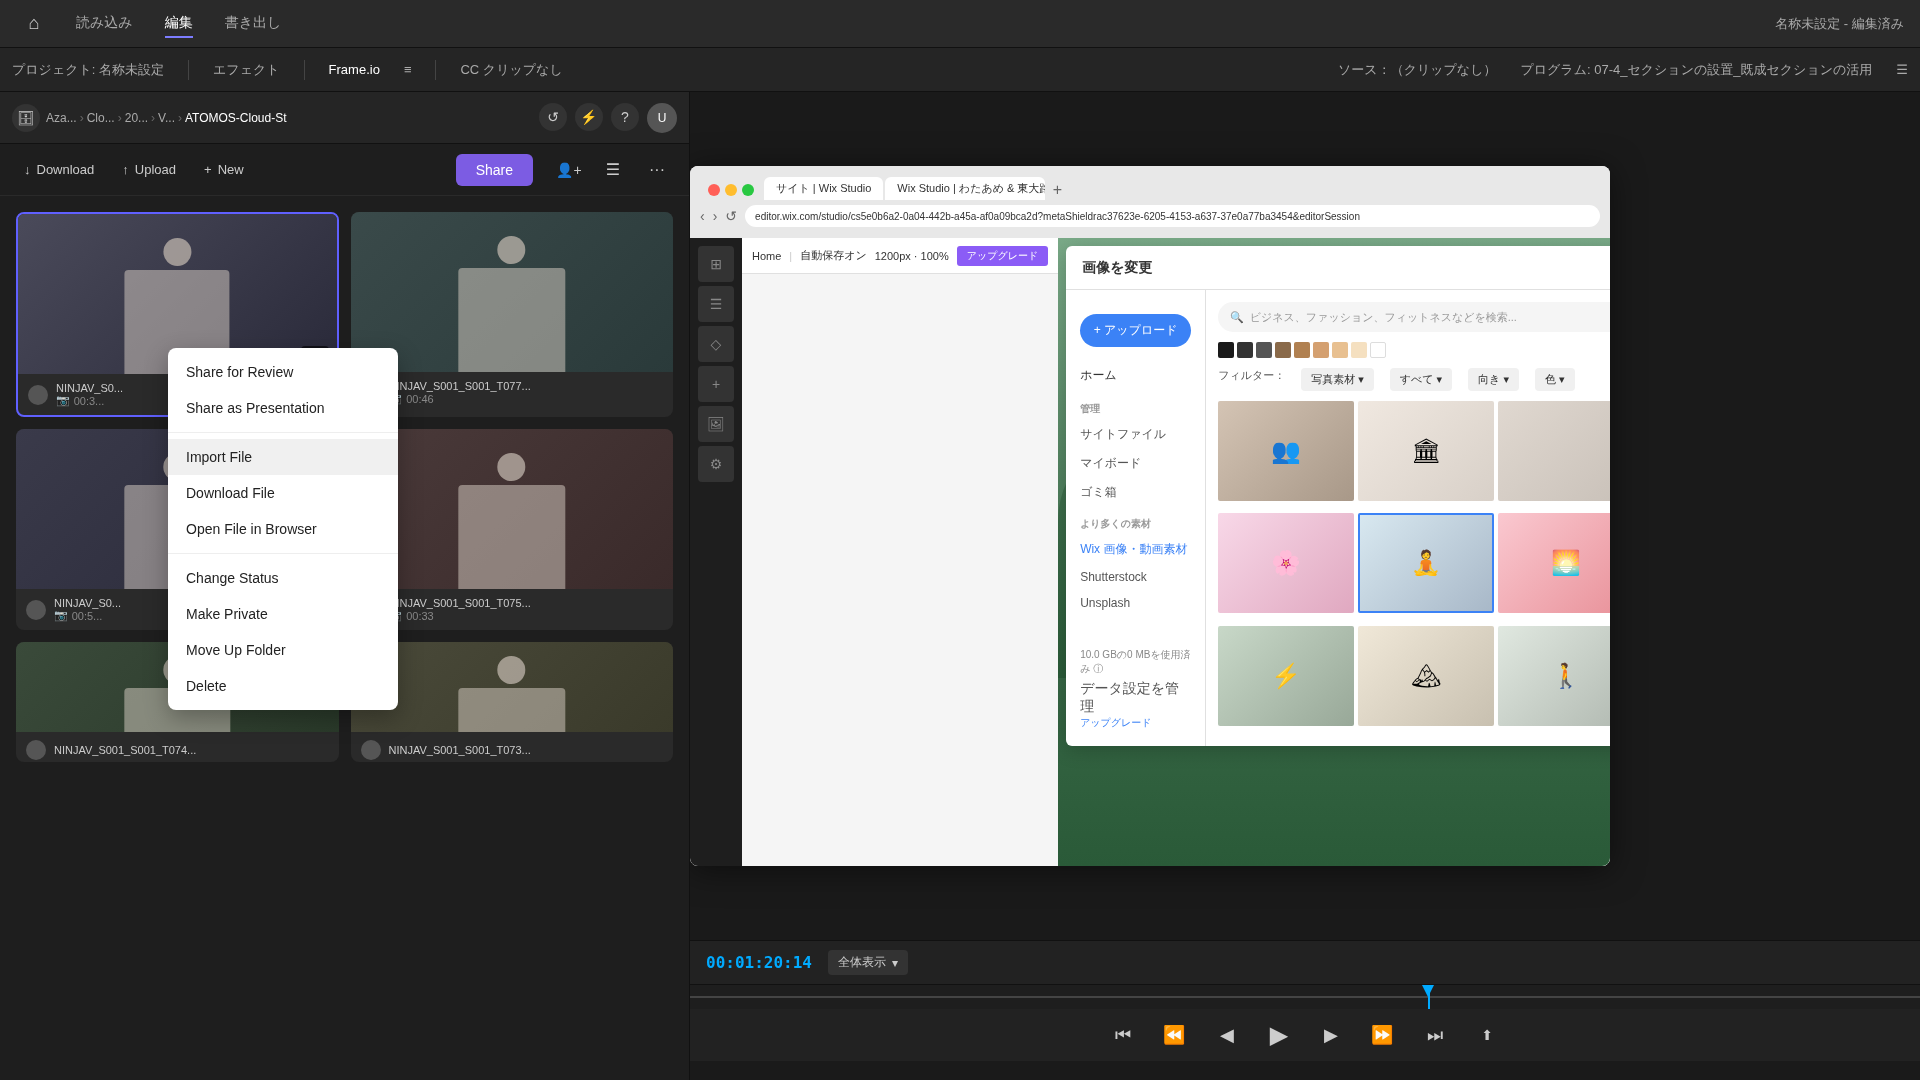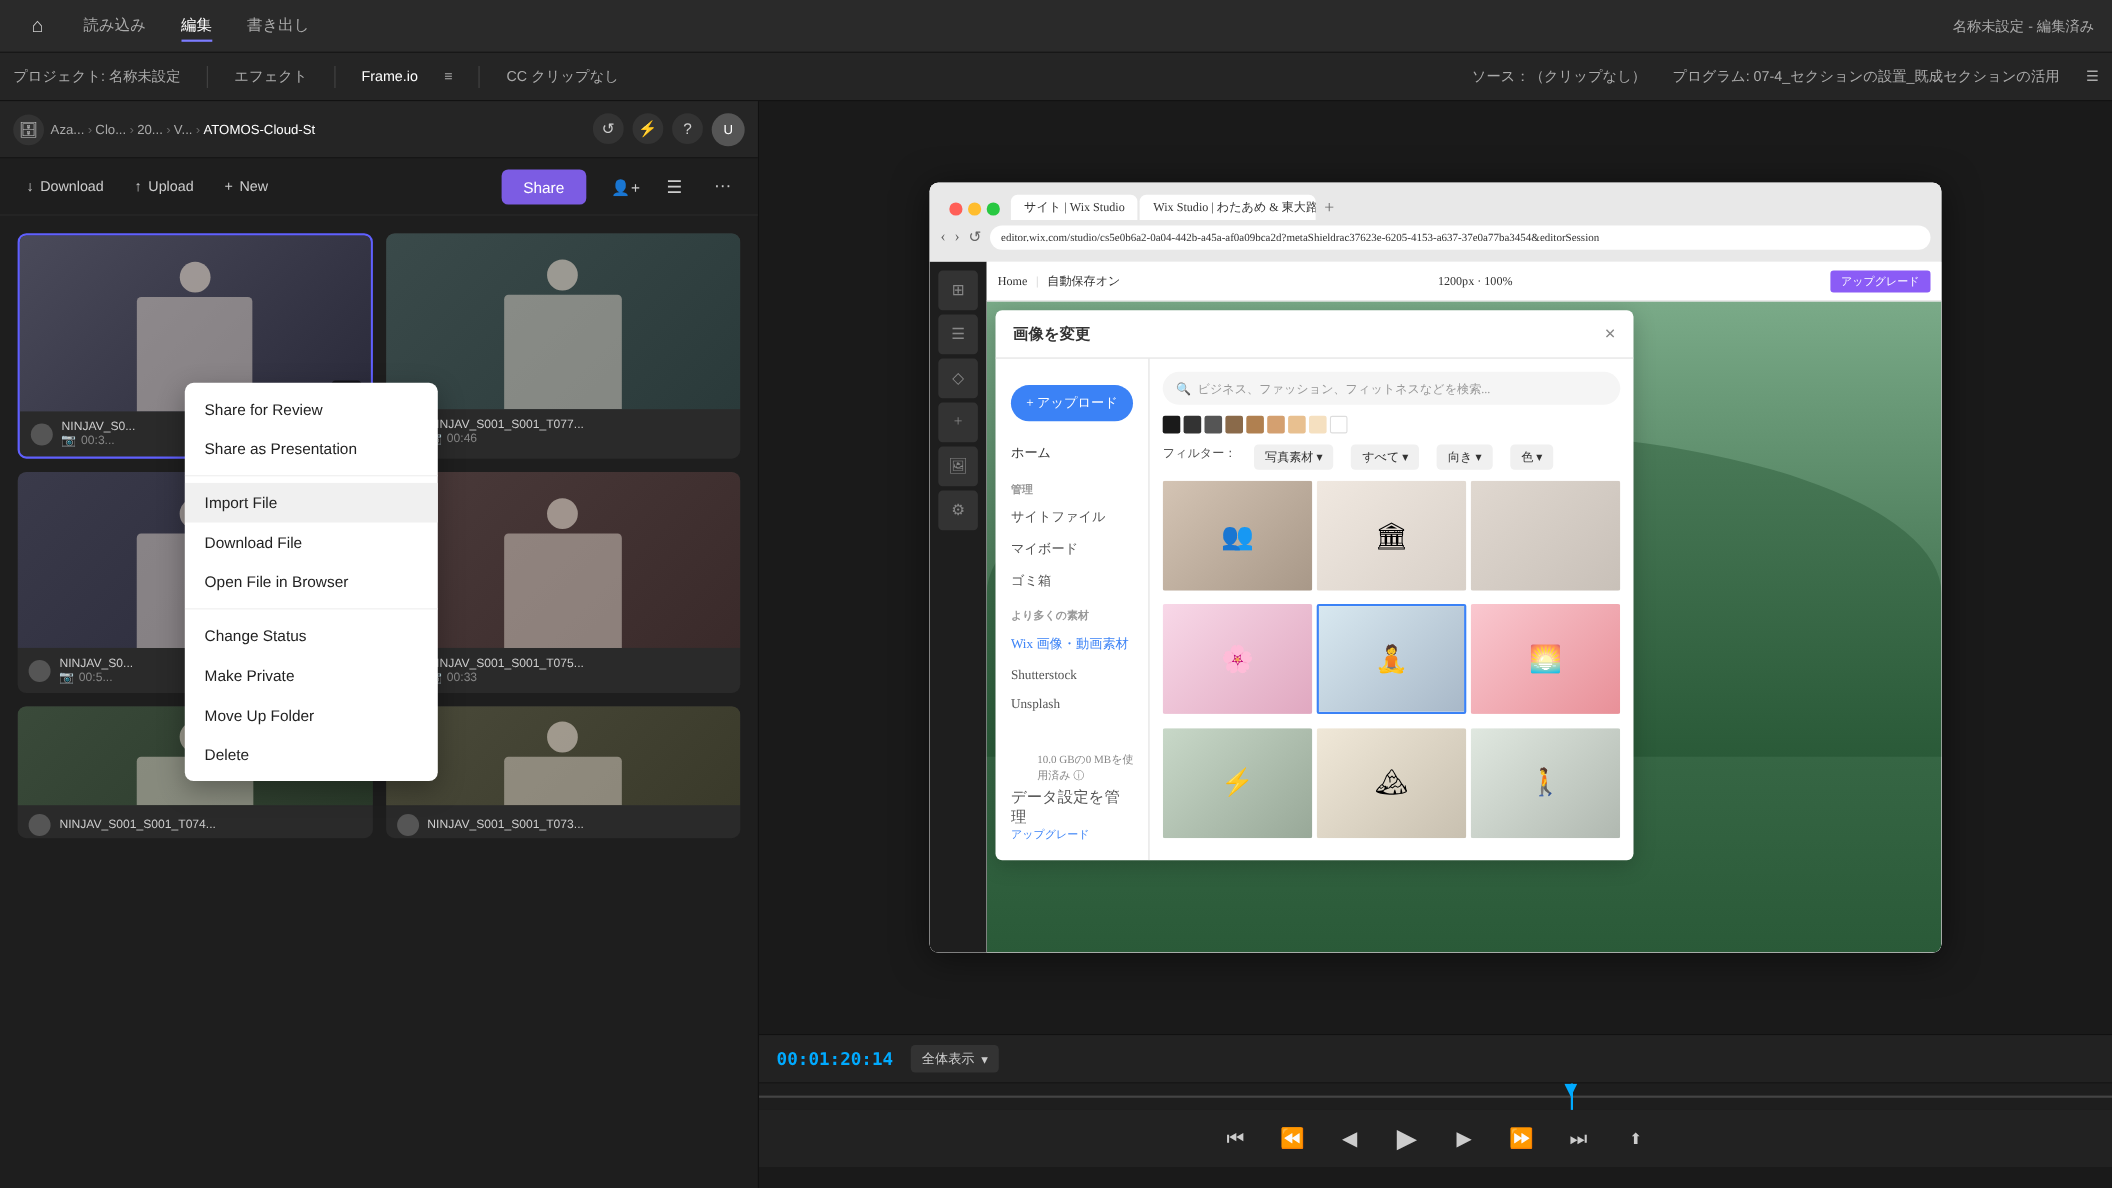--- a/index.html
+++ b/index.html
@@ -202,24 +202,23 @@
       height: calc(1080px - 92px);
       background: #1a1a1a;
       display: flex;
       flex-direction: column;
     }
 
     .right-content {
       flex: 1;
       display: flex;
       align-items: center;
-      justify-content: center;
+      justify-content: flex-start;
       overflow: hidden;
       position: relative;
-      font-family: Liberation Serif, serif;
     }
 
     
     .browser-window {
       width: 920px; height: 700px;
       background: #fff;
       border-radius: 8px;
       overflow: hidden;
       box-shadow: 0 4px 32px rgba(0,0,0,0.5);
     }
@@ -277,21 +276,21 @@
     .wix-sidebar-icon {
       width: 36px; height: 36px;
       background: #333;
       border-radius: 4px;
       display: flex; align-items: center; justify-content: center;
       color: #888; font-size: 14px; cursor: pointer;
     }
     .wix-main {
       flex: 1;
       display: flex;
-      flex-direction: column;
+      flex-direction: row;
     }
     .wix-topbar {
       height: 36px;
       background: #fff;
       display: flex; align-items: center;
       padding: 0 10px; gap: 8px;
       border-bottom: 1px solid #e0e0e0;
       font-size: 11px; color: #333;
     }
     .wix-upgrade-btn {
@@ -749,21 +748,21 @@
                   <div class="wix-dialog-sidebar-item active">ホーム</div>
                   <div class="wix-dialog-sidebar-section">管理</div>
                   <div class="wix-dialog-sidebar-subitem normal">サイトファイル</div>
                   <div class="wix-dialog-sidebar-subitem normal">マイボード</div>
                   <div class="wix-dialog-sidebar-subitem normal">ゴミ箱</div>
                   <div class="wix-dialog-sidebar-section">より多くの素材</div>
                   <div class="wix-dialog-sidebar-subitem active">Wix 画像・動画素材</div>
                   <div class="wix-dialog-sidebar-subitem normal">Shutterstock</div>
                   <div class="wix-dialog-sidebar-subitem normal">Unsplash</div>
                   <div style="position:absolute;bottom:16px;left:0;width:140px;padding:0 14px;">
-                    <div style="font-size:10px;color:#888;margin-bottom:4px;margin-left:24px;">10.0 GBの0 MBを使用済み ⓘ</div>
+                    <div style="font-size:10px;color:#888;margin-bottom:4px;">10.0 GBの0 MBを使用済み ⓘ</div>
                     <div style="font-size:14px;color:#555;cursor:pointer;">データ設定を管理</div>
                     <div style="font-size:10px;color:#3b82f6;cursor:pointer;">アップグレード</div>
                   </div>
                 </div>
 
                 <div class="wix-dialog-main">
                   <div class="wix-search-bar">
                     <span>🔍</span>
                     <span>ビジネス、ファッション、フィットネスなどを検索...</span>
                   </div>

